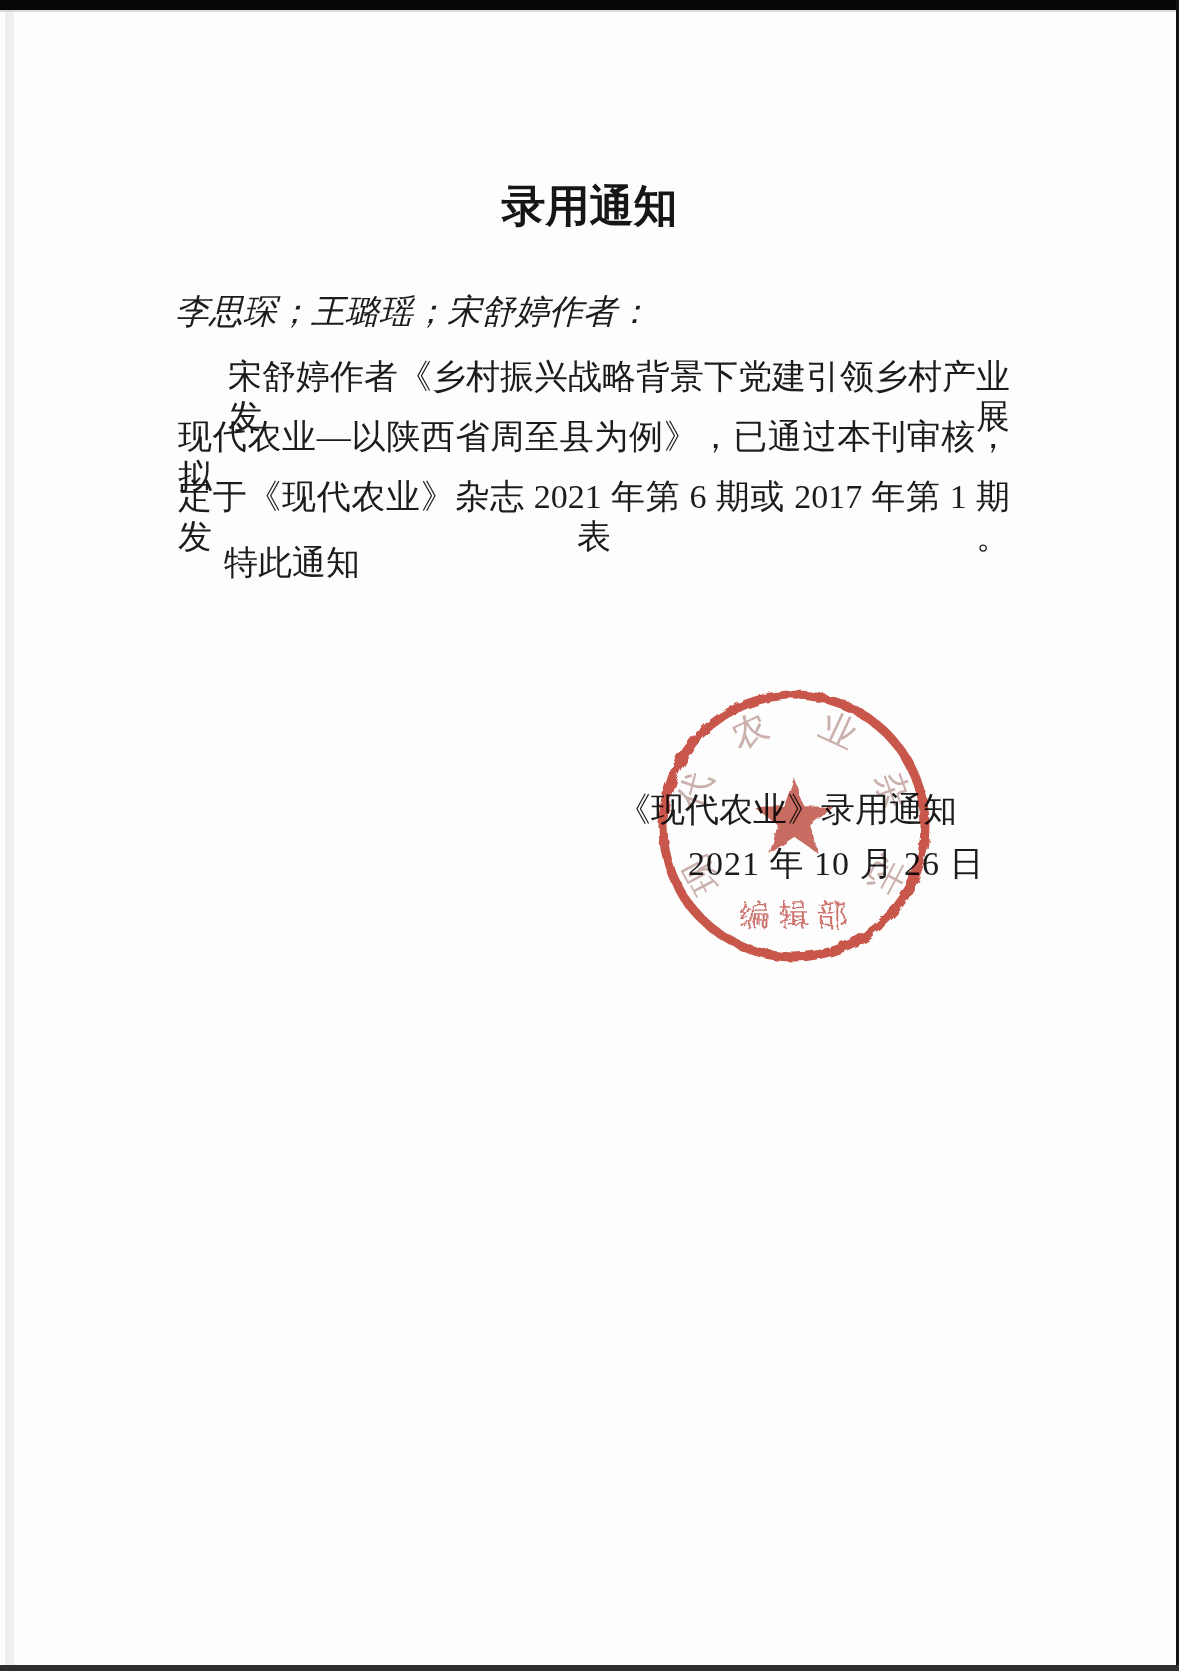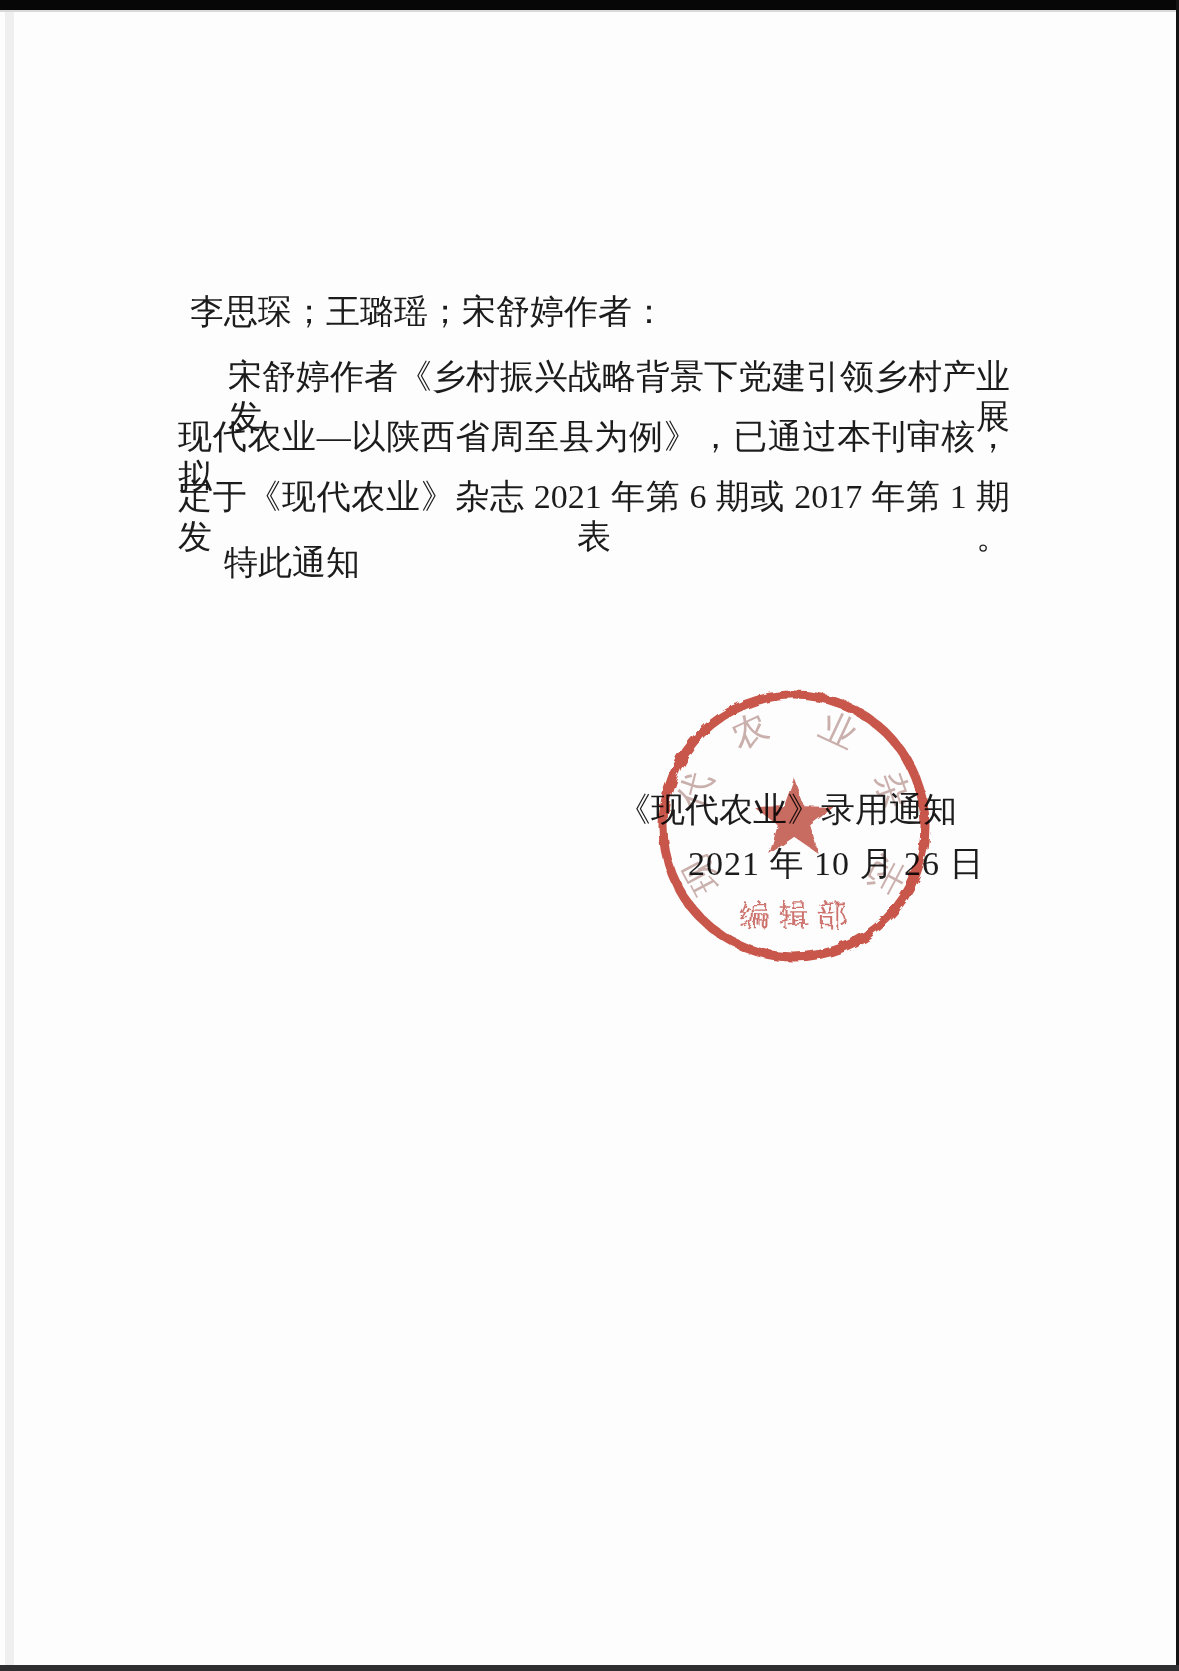--- a/index.html
+++ b/index.html
@@ -53,21 +53,21 @@
     line-height: 40px;
     white-space: nowrap;
     color: #1c1c1c;
   }
   .just {
     white-space: normal;
     text-align: justify;
     text-align-last: justify;
     text-justify: inter-character;
   }
-  .l1  { left: 190px; top: 292px; }
+  .l1  { left: 175px; top: 292px; font-style: italic; }
   .l2  { left: 228px; top: 357px; width: 782px; }
   .l3  { left: 178px; top: 417px; width: 832px; }
   .l4  { left: 178px; top: 477px; width: 832px; }
   .l5  { left: 224px; top: 543px; }
   .sig  { left: 617px; top: 790px; }
   .date { left: 655px; top: 844px; letter-spacing: 1px; margin-left: 33px; }
   
   .stamp {
     position: absolute;
     left: 594px; top: 626px;
@@ -91,20 +91,21 @@
 </head>
 <body>
 
 <div class="page">
 
   <div class="edge-top"></div>
   <div class="edge-left-streak"></div>
   <div class="edge-right"></div>
   <div class="edge-bottom"></div>
 
+  <h1 class="title">录用通知</h1>
 
   <div class="line l1">李思琛；王璐瑶；宋舒婷作者：</div>
   <div class="line l2 just">宋舒婷作者《乡村振兴战略背景下党建引领乡村产业发展</div>
   <div class="line l3 just">现代农业—以陕西省周至县为例》，已通过本刊审核，拟</div>
   <div class="line l4 just">定于《现代农业》杂志 2021 年第 6 期或 2017 年第 1 期发表。</div>
   <div class="line l5">特此通知</div>
 
   <div class="line sig">《现代农业》录用通知</div>
   <div class="line date">2021 年  10 月 26 日</div>
 

